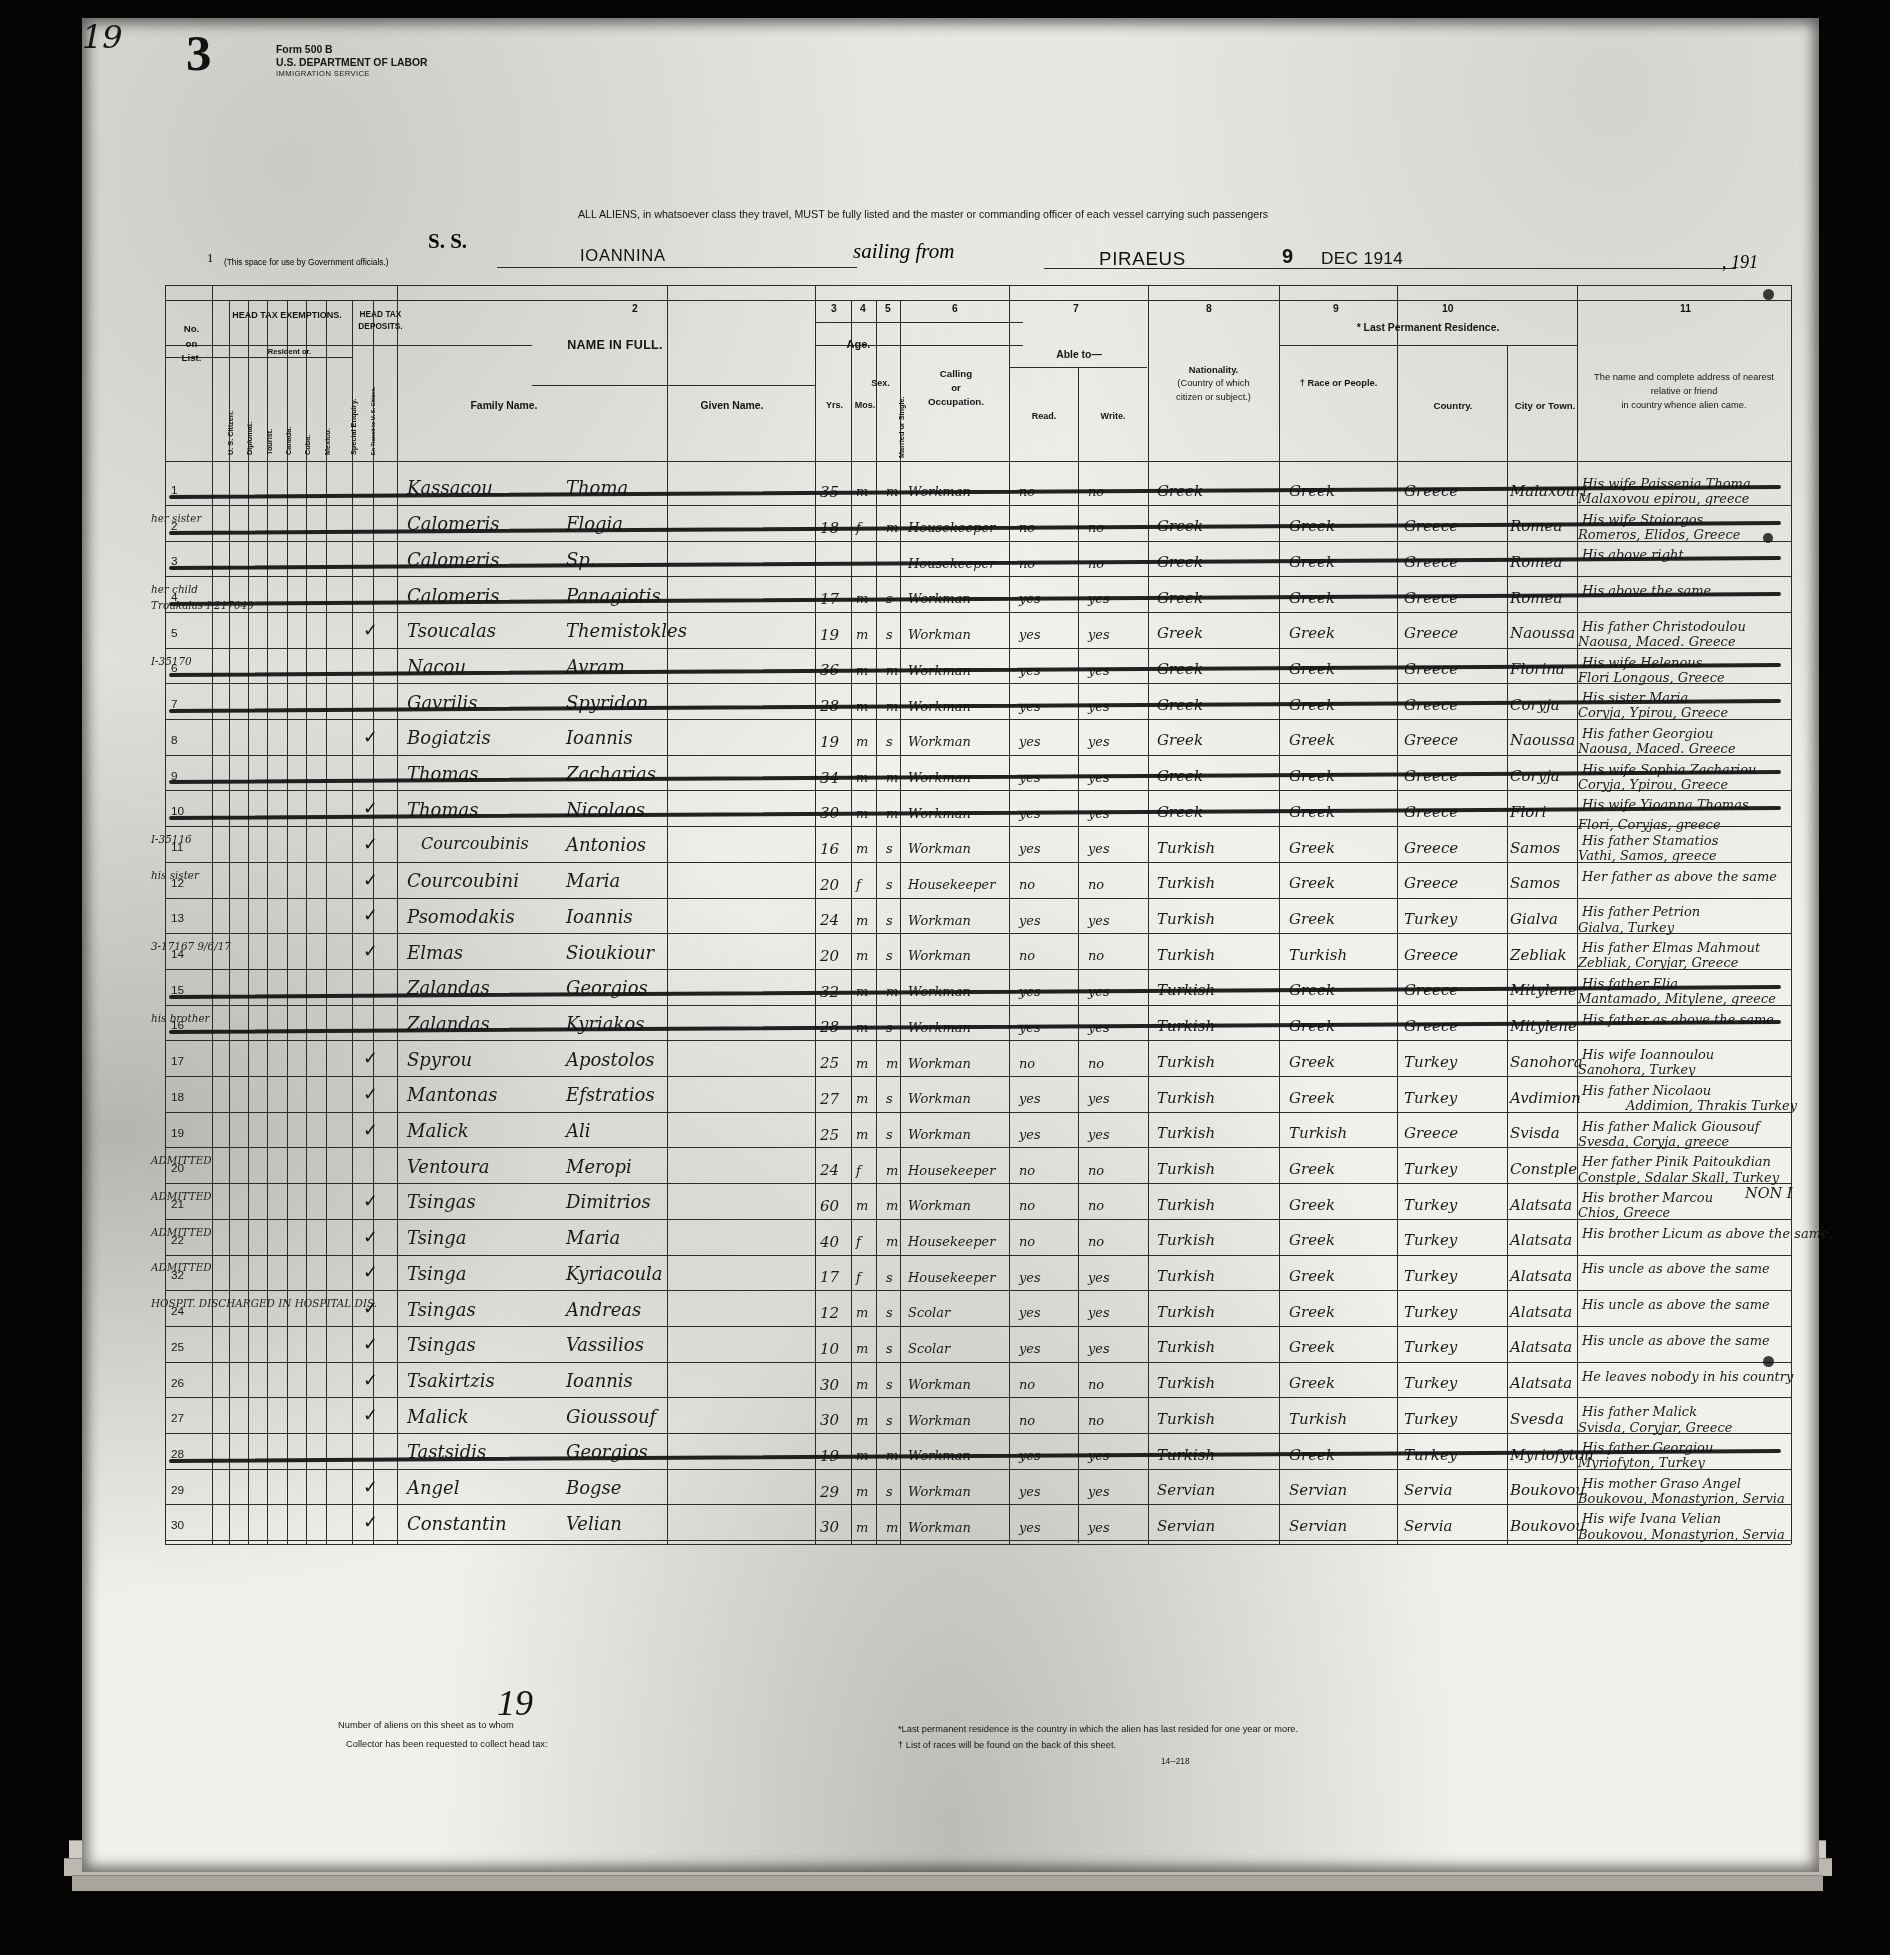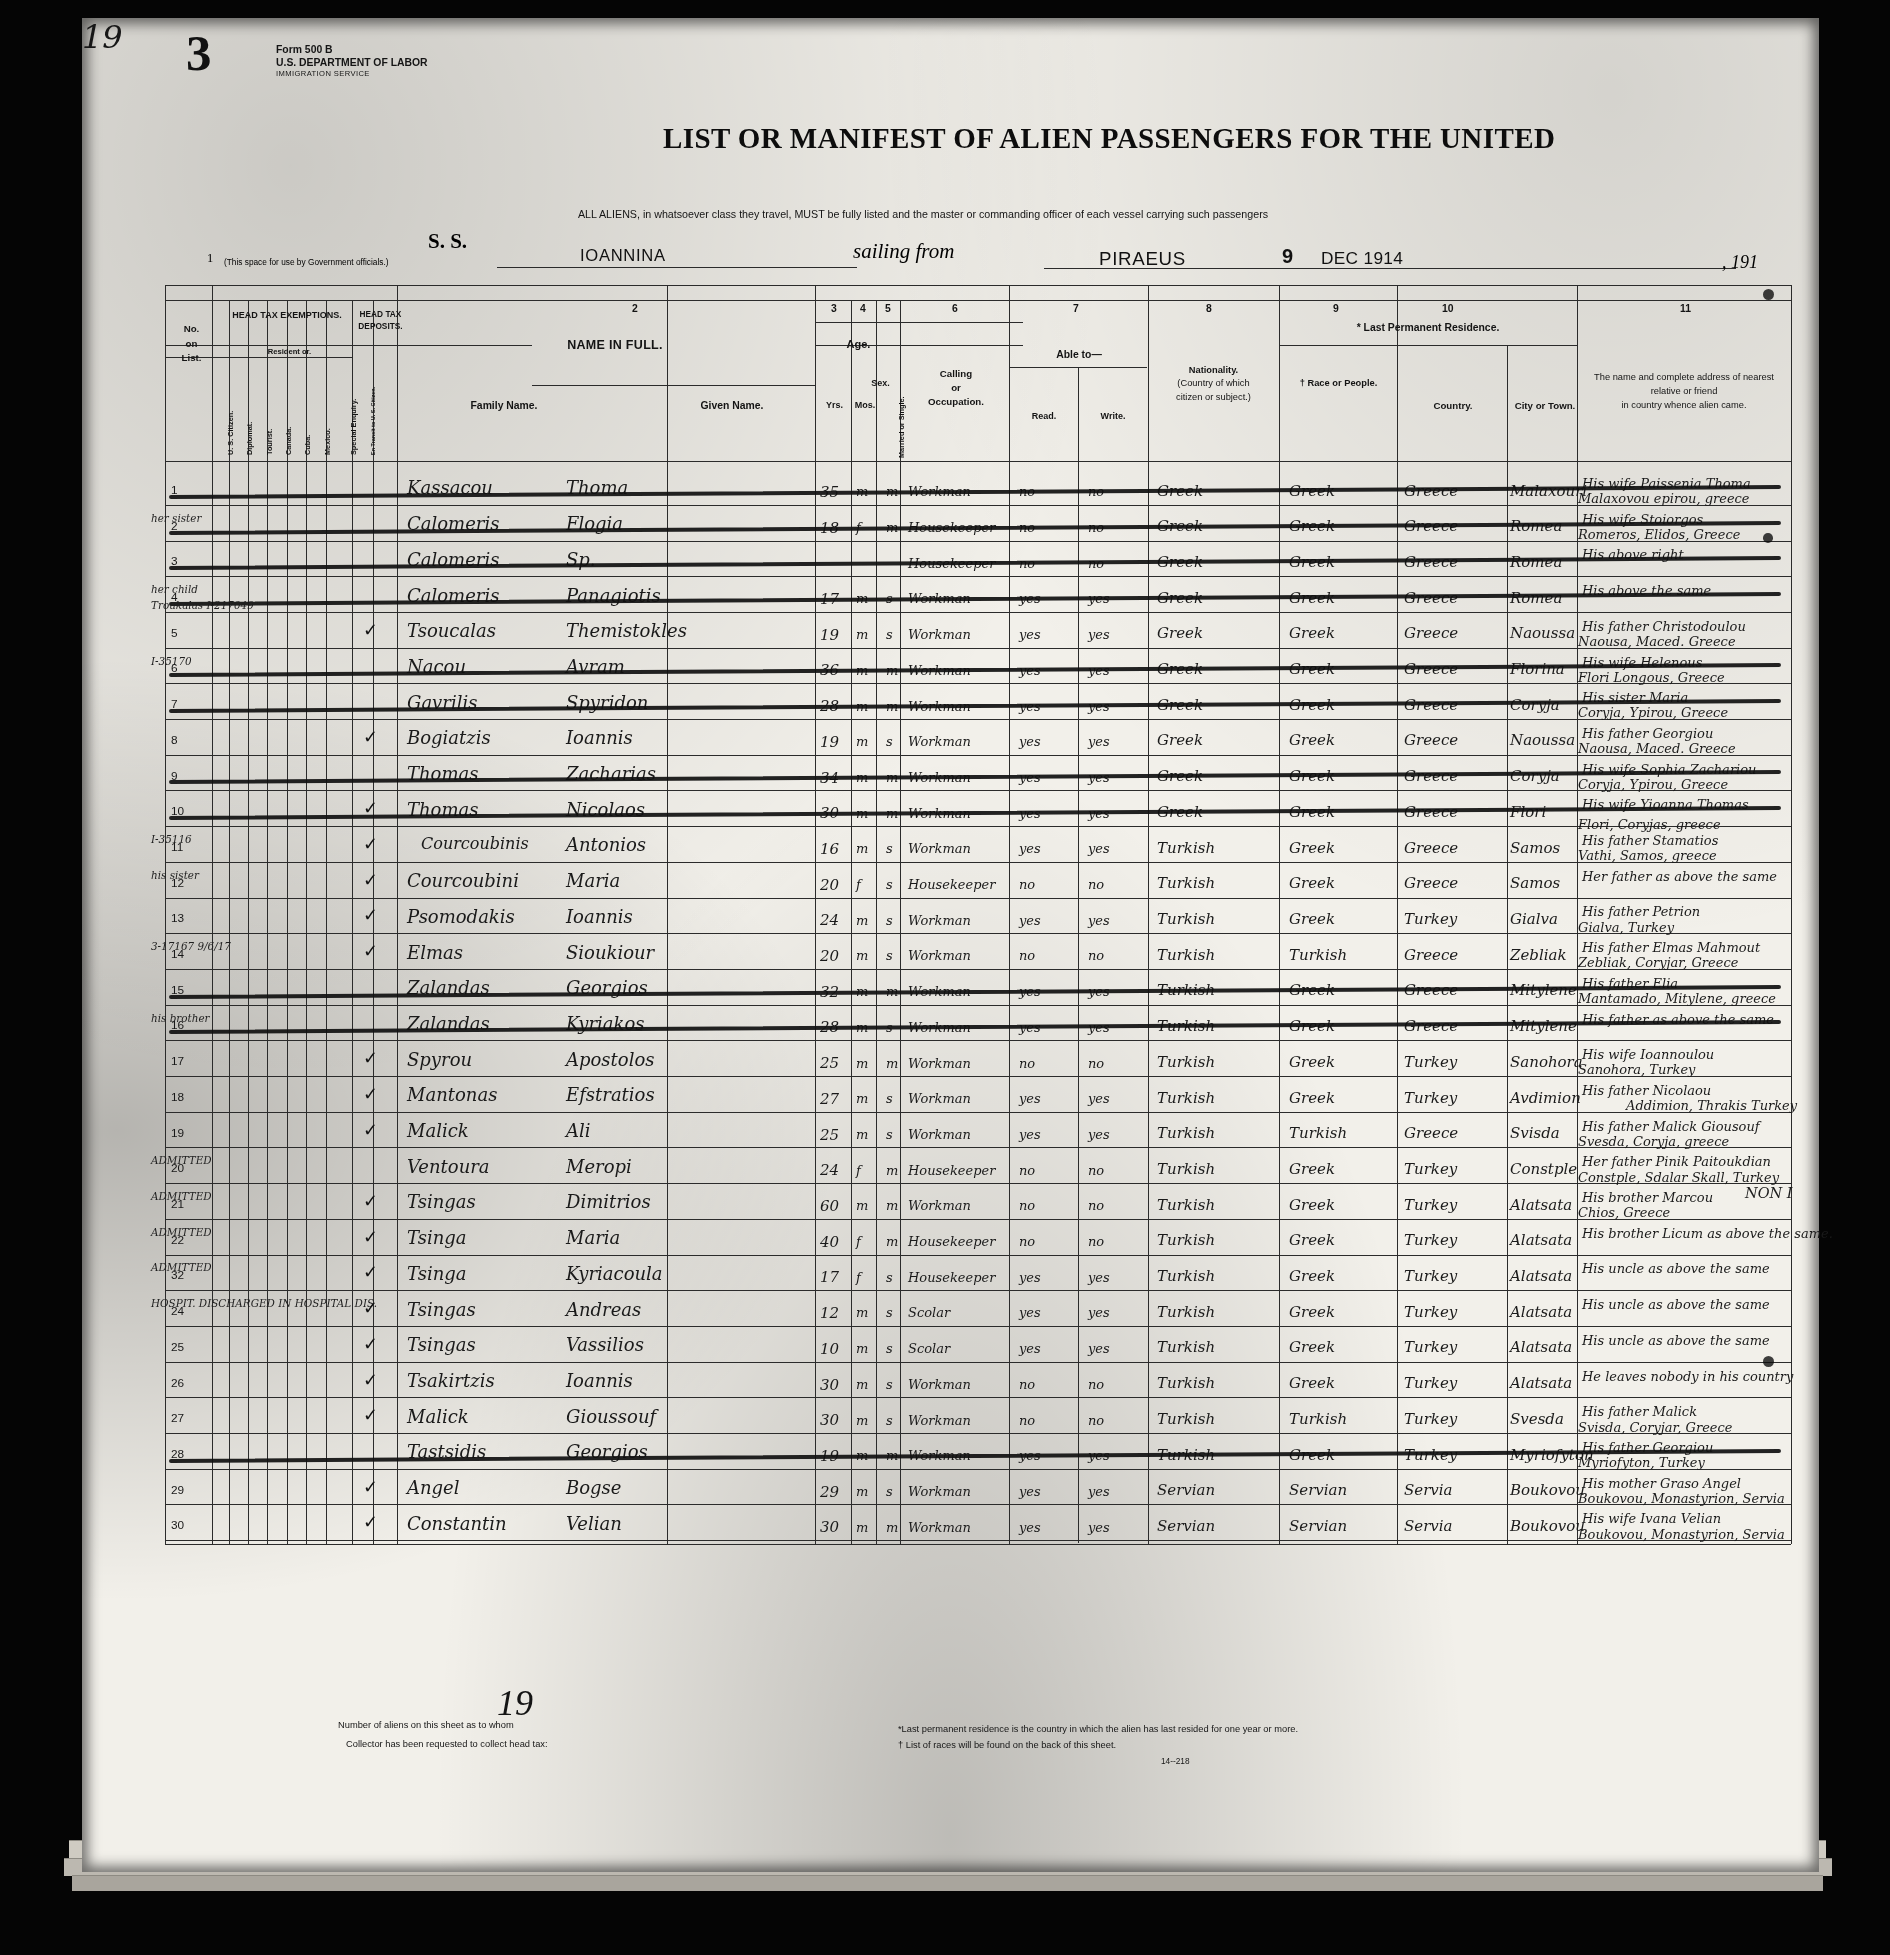--- a/index.html
+++ b/index.html
@@ -78,21 +78,20 @@
   <div id="paper">
 
     <div id="bignum">3</div>
 
     <div id="formblock">
       <div style="font-size:10.4px;font-weight:bold;">Form 500 B</div>
       <div style="font-size:10.4px;font-weight:bold;">U.S. DEPARTMENT OF LABOR</div>
       <div style="font-size:7.6px;letter-spacing:0.4px;">IMMIGRATION SERVICE</div>
     </div>
 
-    <div id="title">LIST OR MANIFEST OF ALIEN PASSENGERS FOR THE UNITED</div>
     <div id="subtitle">ALL ALIENS, in whatsoever class they travel, MUST be fully listed and the master or commanding officer of each vessel carrying such passengers</div>
 
     <div id="ssLabel">S. S.</div>
     <div class="hln" style="left:415px;top:249px;width:360px;"></div>
     <div id="shipName" class="t">IOANNINA</div>
     <div id="sailing">sailing from</div>
     <div class="hln" style="left:962px;top:250px;width:692px;"></div>
     <div id="port" class="t">PIRAEUS</div>
     <div id="day" class="t">9</div>
     <div id="mdate" class="t">DEC 1914</div>

